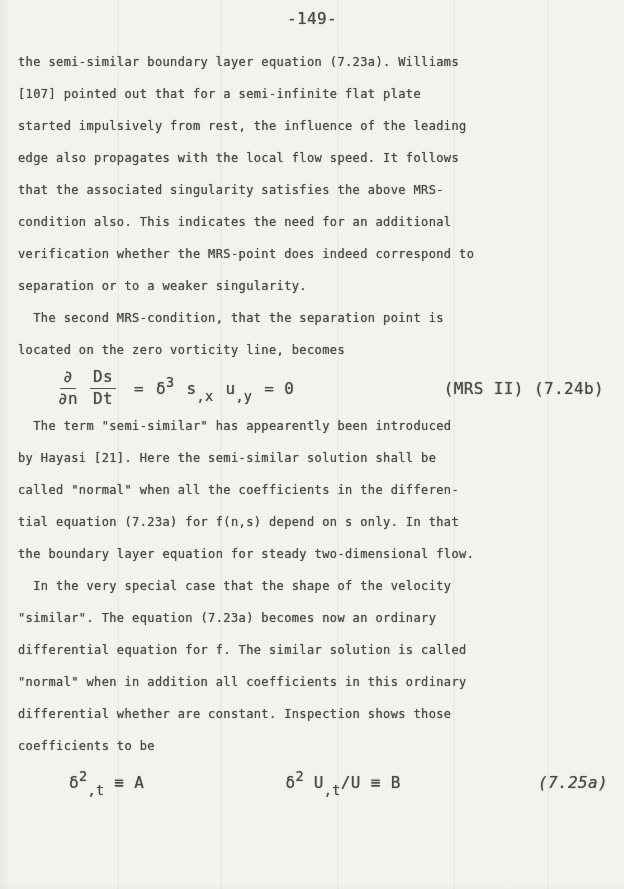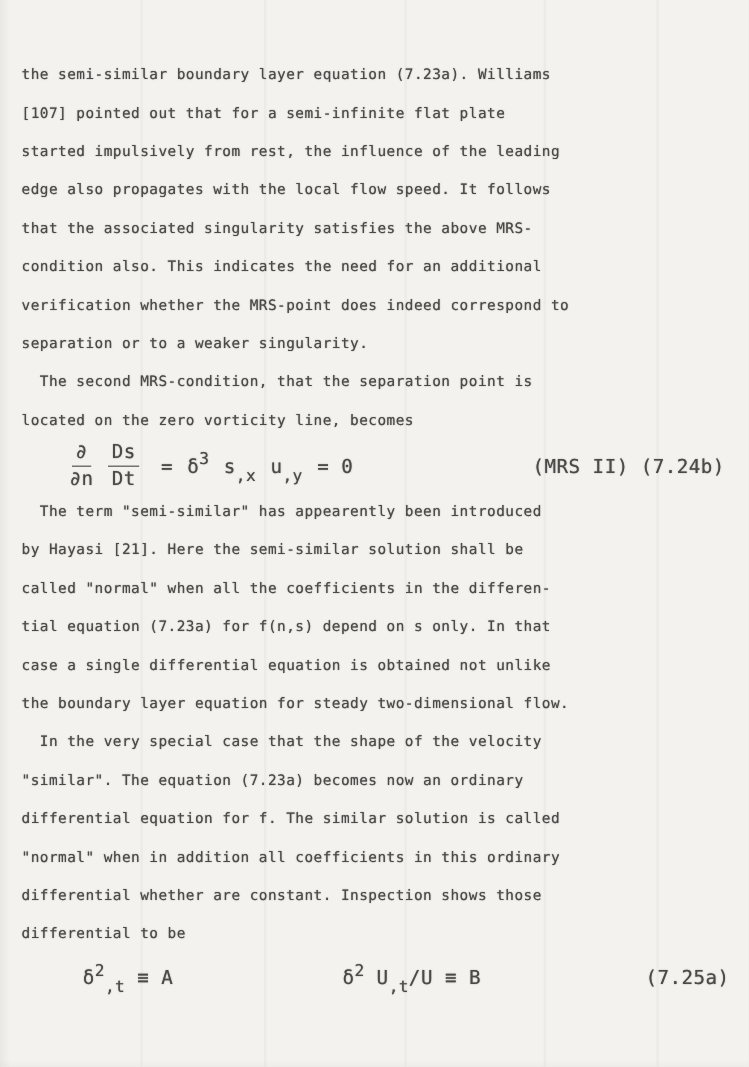--- a/index.html
+++ b/index.html
@@ -44,33 +44,34 @@
     line-height:1.02;margin-right:12px;white-space:pre;
   }
   .frac .num{padding:0 3px 2px;border-bottom:1.6px solid rgba(75,74,72,0.95);}
   .frac .den{padding-top:2px;}
   .eqsym{margin:0 6px;}
   .grp{display:inline-flex;align-items:baseline;margin:0 6px;white-space:pre;}
   .supr{font-size:13.5px;position:relative;top:-7px;letter-spacing:0.3px;}
   .subr{font-size:13.5px;position:relative;top:7px;letter-spacing:0.3px;}
   .eqtag{margin-left:auto;padding-right:4px;}
   .eq2 .part2{margin-left:135px;}
-  .eq2 .eqtag{padding-right:0;}
+  .eq2 .eqtag{padding-right:0;font-style:italic;}
 </style>
 </head>
 <body>
 
 <div class="paper">
 
   <div class="crease" style="left:117px"></div>
   <div class="crease" style="left:220px"></div>
   <div class="crease" style="left:337px"></div>
   <div class="crease" style="left:453px"></div>
   <div class="crease" style="left:547px"></div>
 
+  <div class="pagenum">-149-</div>
 
   <div class="content">
 
     <div>
         <div class="line">the semi-similar boundary layer equation (7.23a). Williams</div>
         <div class="line">[107] pointed out that for a semi-infinite flat plate</div>
         <div class="line">started impulsively from rest, the influence of the leading</div>
         <div class="line">edge also propagates with the local flow speed. It follows</div>
         <div class="line">that the associated singularity satisfies the above MRS-</div>
         <div class="line">condition also. This indicates the need for an additional</div>
@@ -104,28 +105,27 @@
       </span>
       <span class="eqsym">= 0</span>
       <span class="eqtag">(MRS II) (7.24b)</span>
     </div>
 
     <div>
         <div class="line">  The term "semi-similar" has appearently been introduced</div>
         <div class="line">by Hayasi [21]. Here the semi-similar solution shall be</div>
         <div class="line">called "normal" when all the coefficients in the differen-</div>
         <div class="line">tial equation (7.23a) for f(n,s) depend on s only. In that</div>
-        <div class="line">case a single differential equation is obtained not unlike</div>
         <div class="line">the boundary layer equation for steady two-dimensional flow.</div>
         <div class="line">  In the very special case that the shape of the velocity</div>
         <div class="line">"similar". The equation (7.23a) becomes now an ordinary</div>
         <div class="line">differential equation for f. The similar solution is called</div>
         <div class="line">"normal" when in addition all coefficients in this ordinary</div>
         <div class="line">differential whether are constant. Inspection shows those</div>
-        <div class="line">differential to be</div>
+        <div class="line">coefficients to be</div>
       </div>
 
     <div class="eqrow eq2">
       <span class="grp">
         <span>δ</span>
         <span class="supr">2</span>
         <span class="subr">,t</span>
         <span> ≡ A</span>
       </span>
       <span class="grp part2">

